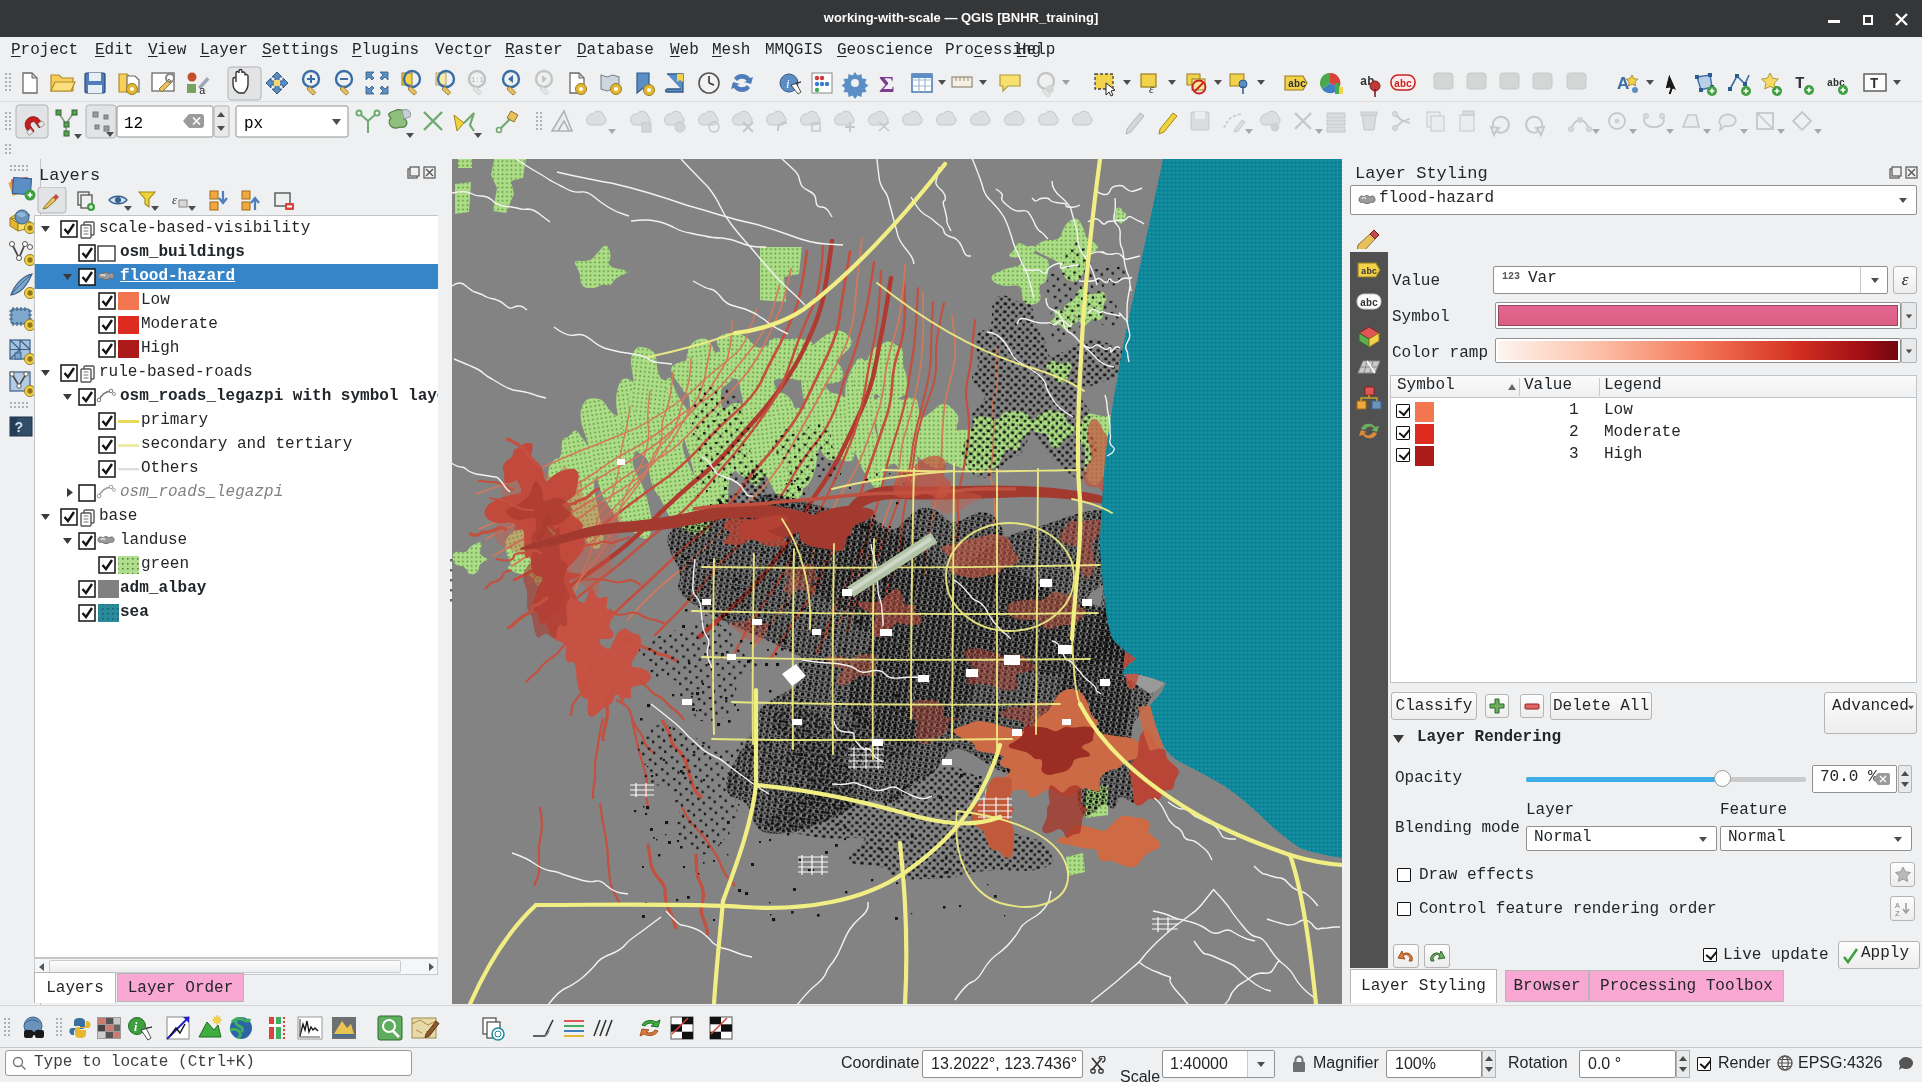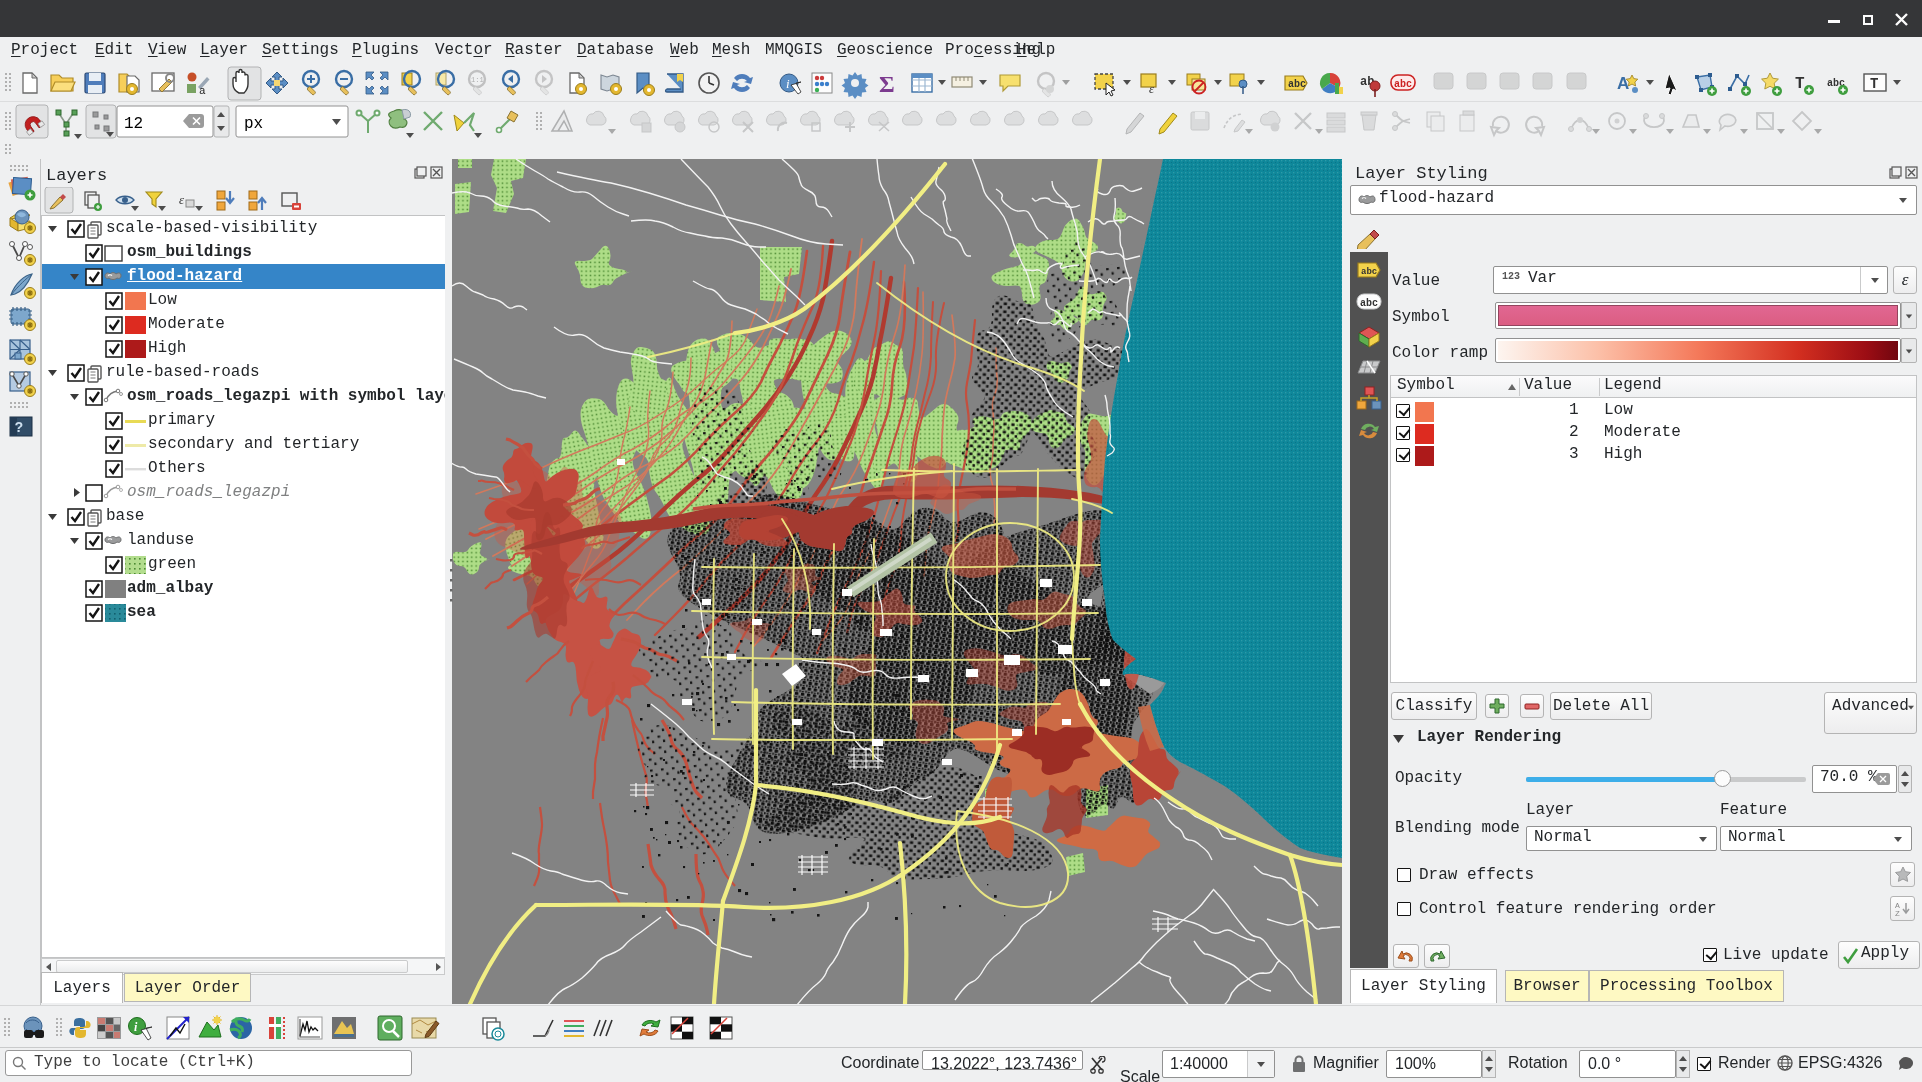--- a/index.html
+++ b/index.html
@@ -13,26 +13,27 @@
 .menubar span{position:absolute;top:4px;}
 .tb1{left:0;top:65px;width:1922px;height:37px;background:#eff0f1;border-bottom:1px solid #dcddde;}
 .tb2{left:0;top:102px;width:1922px;height:39px;background:#eff0f1;}
 .tb3{left:0;top:141px;width:1922px;height:18px;background:#eff0f1;}
 .mainarea{left:0;top:159px;width:1922px;height:846px;background:#eff0f1;}
 .white-box{background:#fff;border:1px solid #919191;border-radius:2px;}
 .combo-arrow{width:0;height:0;border-left:4px solid transparent;border-right:4px solid transparent;border-top:5px solid #4d4d4d;}
 .chk{width:17px;height:17px;background:#fff;border:1.4px solid #141414;border-radius:1px;position:absolute;}
 .chk.c:after{content:"";position:absolute;left:3.5px;top:0px;width:4.5px;height:8px;border:solid #141414;border-width:0 2.2px 2.2px 0;transform:rotate(40deg);}
 .btn{background:linear-gradient(#fdfdfd,#ededee);border:1px solid #b4b4b4;border-radius:3px;position:absolute;text-align:center;}
-.tab{position:absolute;border:1px solid #b6b6b6;background:#fef9c3;text-align:center;font-size:16px;}
+.tab{position:absolute;border:1px solid #b6b6b6;background:#f9a8d4;text-align:center;font-size:16px;}
 .tab.active{background:#fff;border-bottom:none;}
 </style>
 </head>
 <body>
 <div class="abs titlebar">
+    <div class="abs t">working-with-scale — QGIS [BNHR_training]</div>
 <div class="abs" style="left:1828px;top:20px;width:12px;height:3px;background:#fcfcfc;"></div>
 <div class="abs" style="left:1863px;top:15px;width:10px;height:10px;border:2px solid #fcfcfc;"></div>
 <svg class="abs" style="left:1895px;top:13px;" width="13" height="13">
       <path d="M1,1 L12,12 M12,1 L1,12" stroke="#fcfcfc" stroke-width="2.4"></path>
     </svg>
 </div>
 <div class="abs menubar">
 <span style="left:11px"><u>P</u>roject</span>
 <span style="left:95px"><u>E</u>dit</span>
 <span style="left:148px"><u>V</u>iew</span>
@@ -654,21 +655,21 @@
         <rect x="22" y="247" width="2" height="2"></rect>
         <rect x="26" y="247" width="2" height="2"></rect>
       </g>
 <g transform="translate(21,267)">
         <rect x="-11" y="-9" width="22" height="19" fill="#314d68" stroke="#1d3146"></rect>
         <rect x="-11" y="-9" width="7" height="19" fill="#243c55"></rect>
         <text x="-2" y="6" font-size="14" font-weight="bold" fill="#cfe0ef" text-anchor="middle">?</text>
       </g>
 </svg>
 
-<div class="abs" style="left:41px;top:0;width:472px;height:846px;">
+<div class="abs" style="left:34px;top:0;width:472px;height:846px;">
   <div class="abs" style="left:5px;top:7px;font-size:17px;">Layers</div>
   <svg class="abs" style="left:373px;top:7px" width="30" height="14">
         <rect x="1" y="3" width="9" height="9" fill="none" stroke="#555" stroke-width="1.2"></rect>
         <rect x="3" y="1" width="9" height="9" fill="#eff0f1" stroke="#555" stroke-width="1.2"></rect>
         <rect x="17" y="1" width="11" height="11" fill="none" stroke="#555" stroke-width="1.2"></rect>
         <path d="M19,3 l7,7 m0,-7 l-7,7" stroke="#555" stroke-width="1.4"></path>
       </svg>
 
   <svg class="abs" style="left:0;top:28px" width="404" height="28">
   <rect x="4" y="0" width="28" height="26" rx="3" fill="#e2e3e4" stroke="#b2b3b4"></rect>
@@ -1765,21 +1766,21 @@
 </div>
 <div class="abs" id="statusbar" style="left:0;top:1047px;width:1922px;height:35px;background:#eff0f1;border-top:1px solid #c9cacb;font-family:'Liberation Sans',sans-serif;">
   <div class="abs" style="left:5px;top:2px;width:407px;height:26px;background:#fff;border:1px solid #999;border-radius:3px;">
     <svg class="abs" style="left:6px;top:5px" width="16" height="16">
         <circle cx="6" cy="6" r="4.5" fill="none" stroke="#777" stroke-width="1.4"></circle>
         <path d="M9.5,9.5 l4,4" stroke="#777" stroke-width="1.4"></path>
       </svg>
     <span class="abs" style="left:28px;top:2px;color:#404040;font-family:'Liberation Mono',monospace;">Type to locate (Ctrl+K)</span>
   </div>
   <span class="abs" style="left:841px;top:6px;">Coordinate</span>
-  <div class="abs white-box" style="left:922px;top:2px;width:161px;height:20px;">
+  <div class="abs white-box" style="left:922px;top:2px;width:161px;height:28px;">
       <span class="abs" style="left:8px;top:4px;">13.2022°, 123.7436°</span>
     </div>
   <svg class="abs" style="left:1090px;top:8px" width="16" height="18">
       <path d="M2,2 l10,12 M12,2 L2,14" stroke="#333" stroke-width="1.7"></path>
       <circle cx="3" cy="15" r="2.2" fill="none" stroke="#333" stroke-width="1.3"></circle>
       <circle cx="11" cy="15" r="2.2" fill="none" stroke="#333" stroke-width="1.3"></circle>
       <path d="M9,3 a3,3 0 1 1 3,3" fill="none" stroke="#333" stroke-width="1.3"></path>
     </svg>
   <span class="abs" style="left:1120px;top:20px;text-align:right;">Scale</span>
   <div class="abs white-box" style="left:1162px;top:2px;width:113px;height:28px;">

